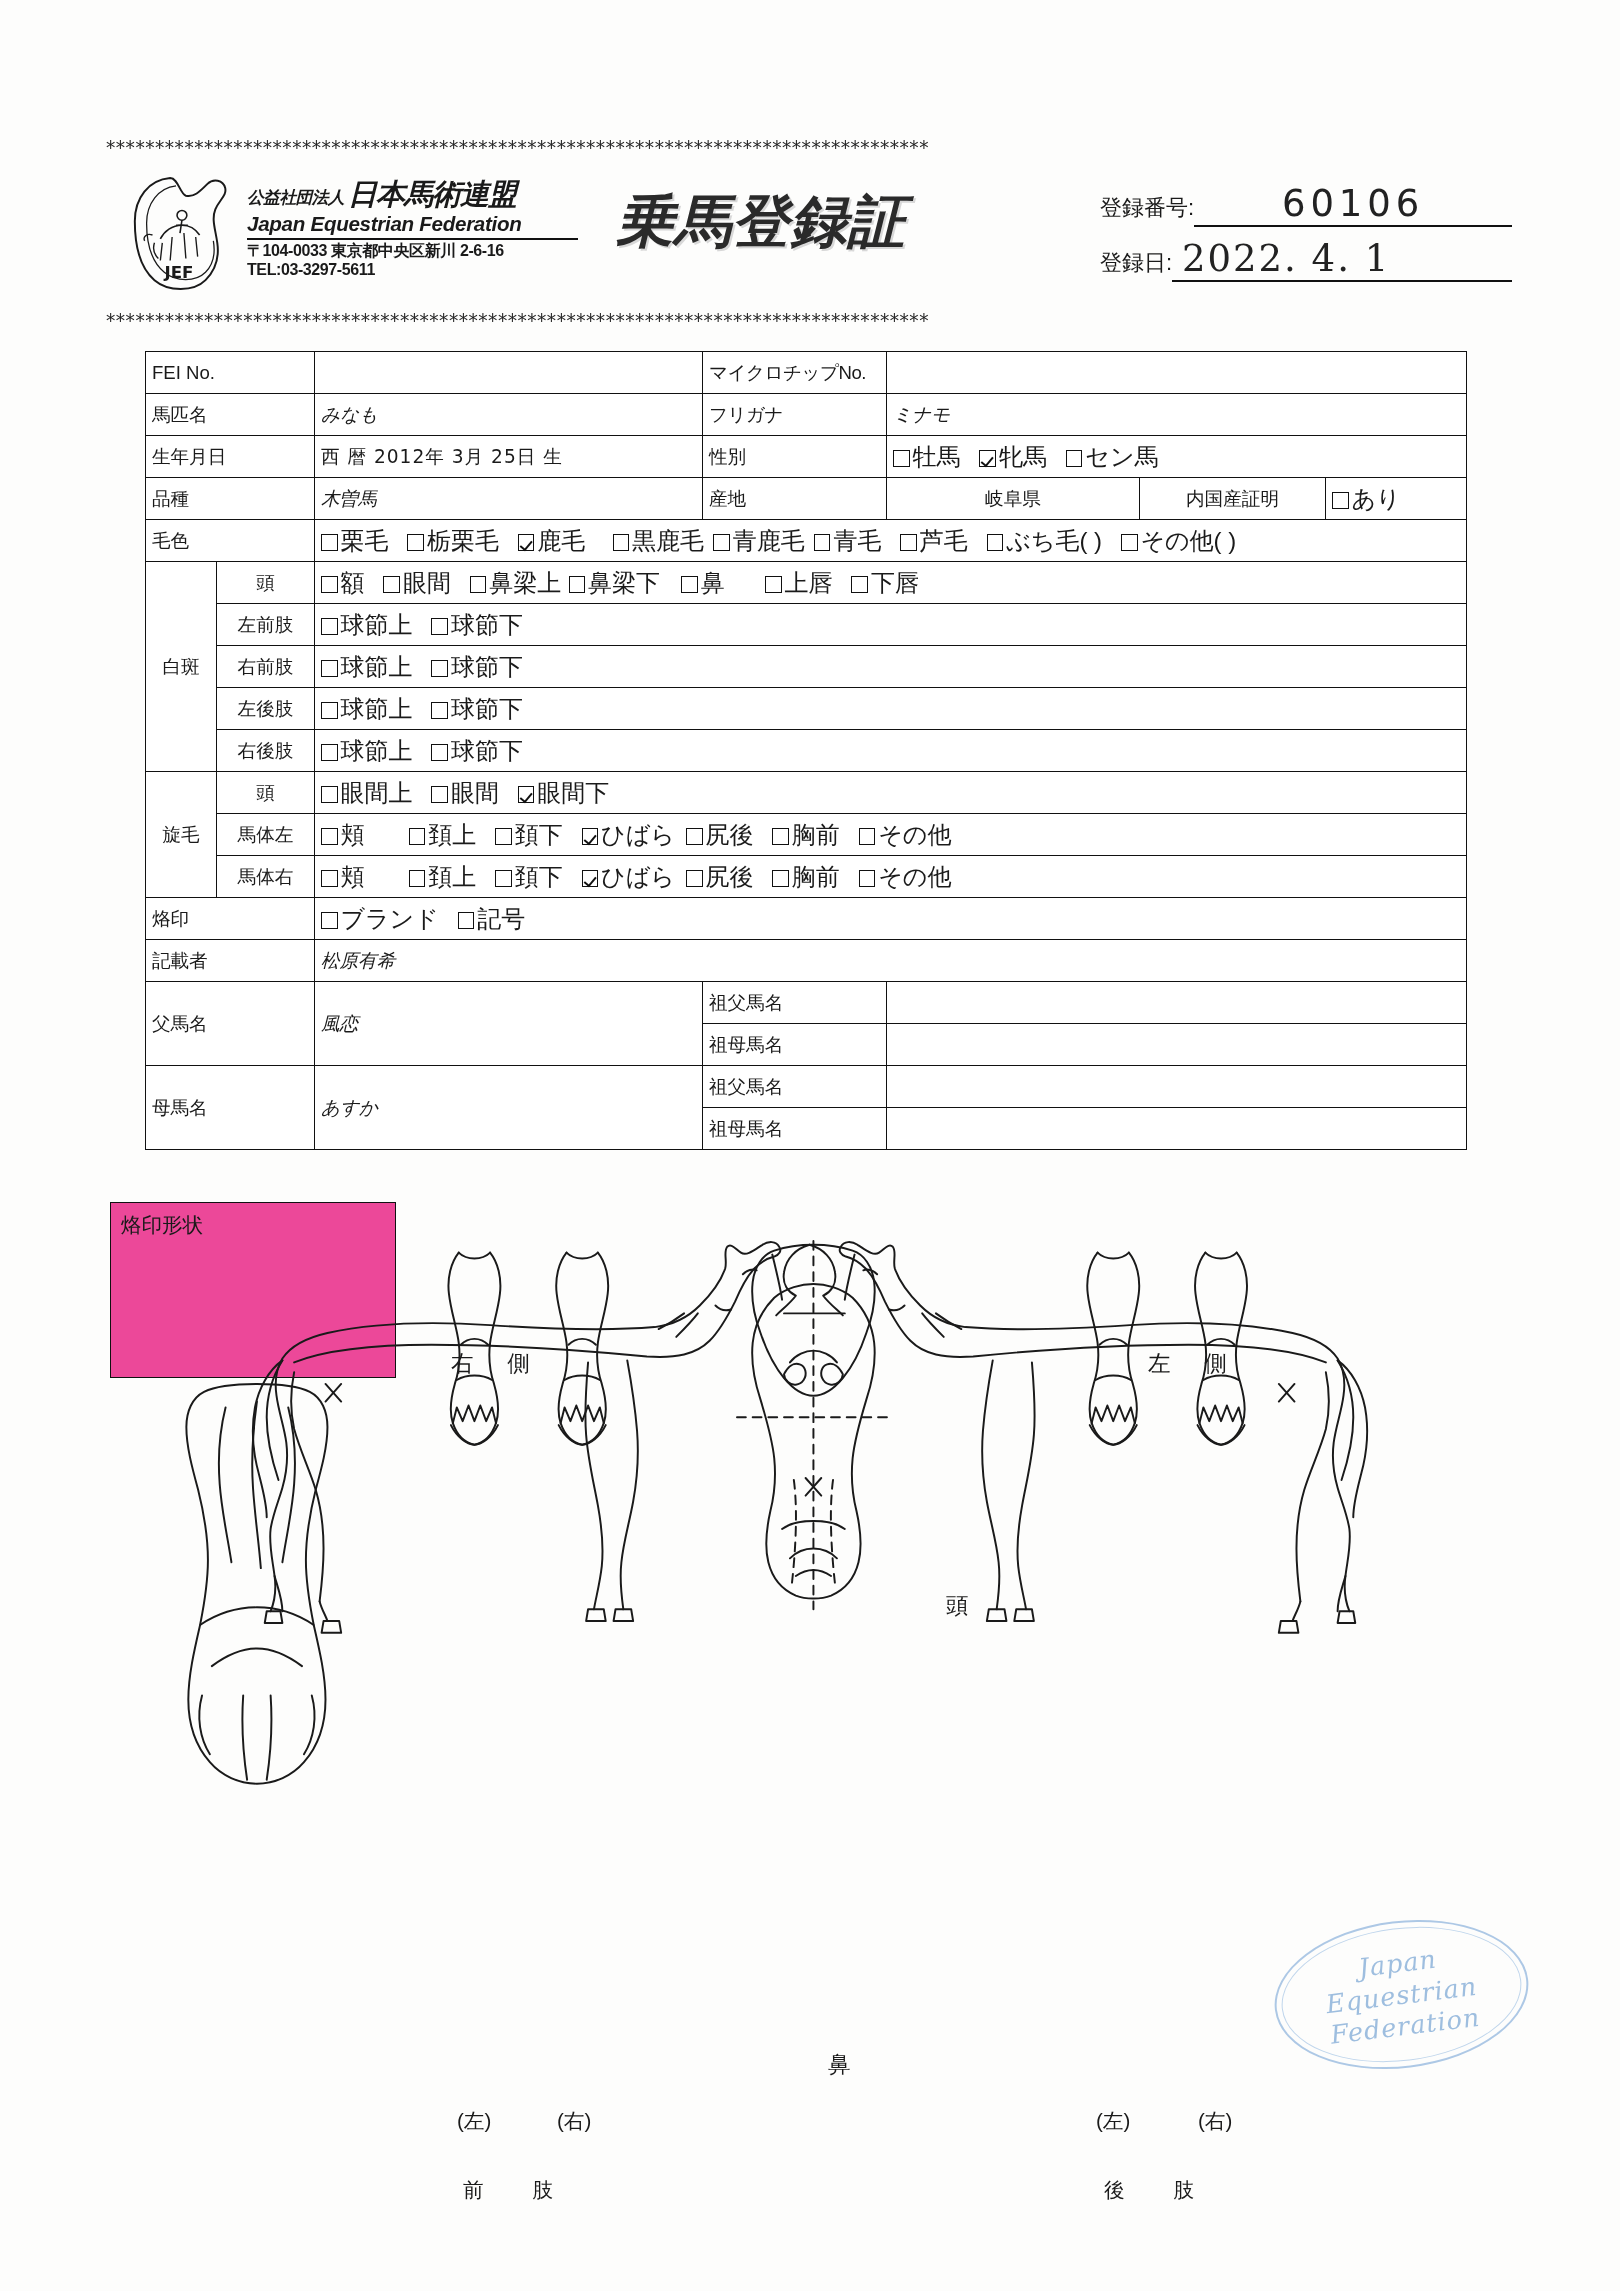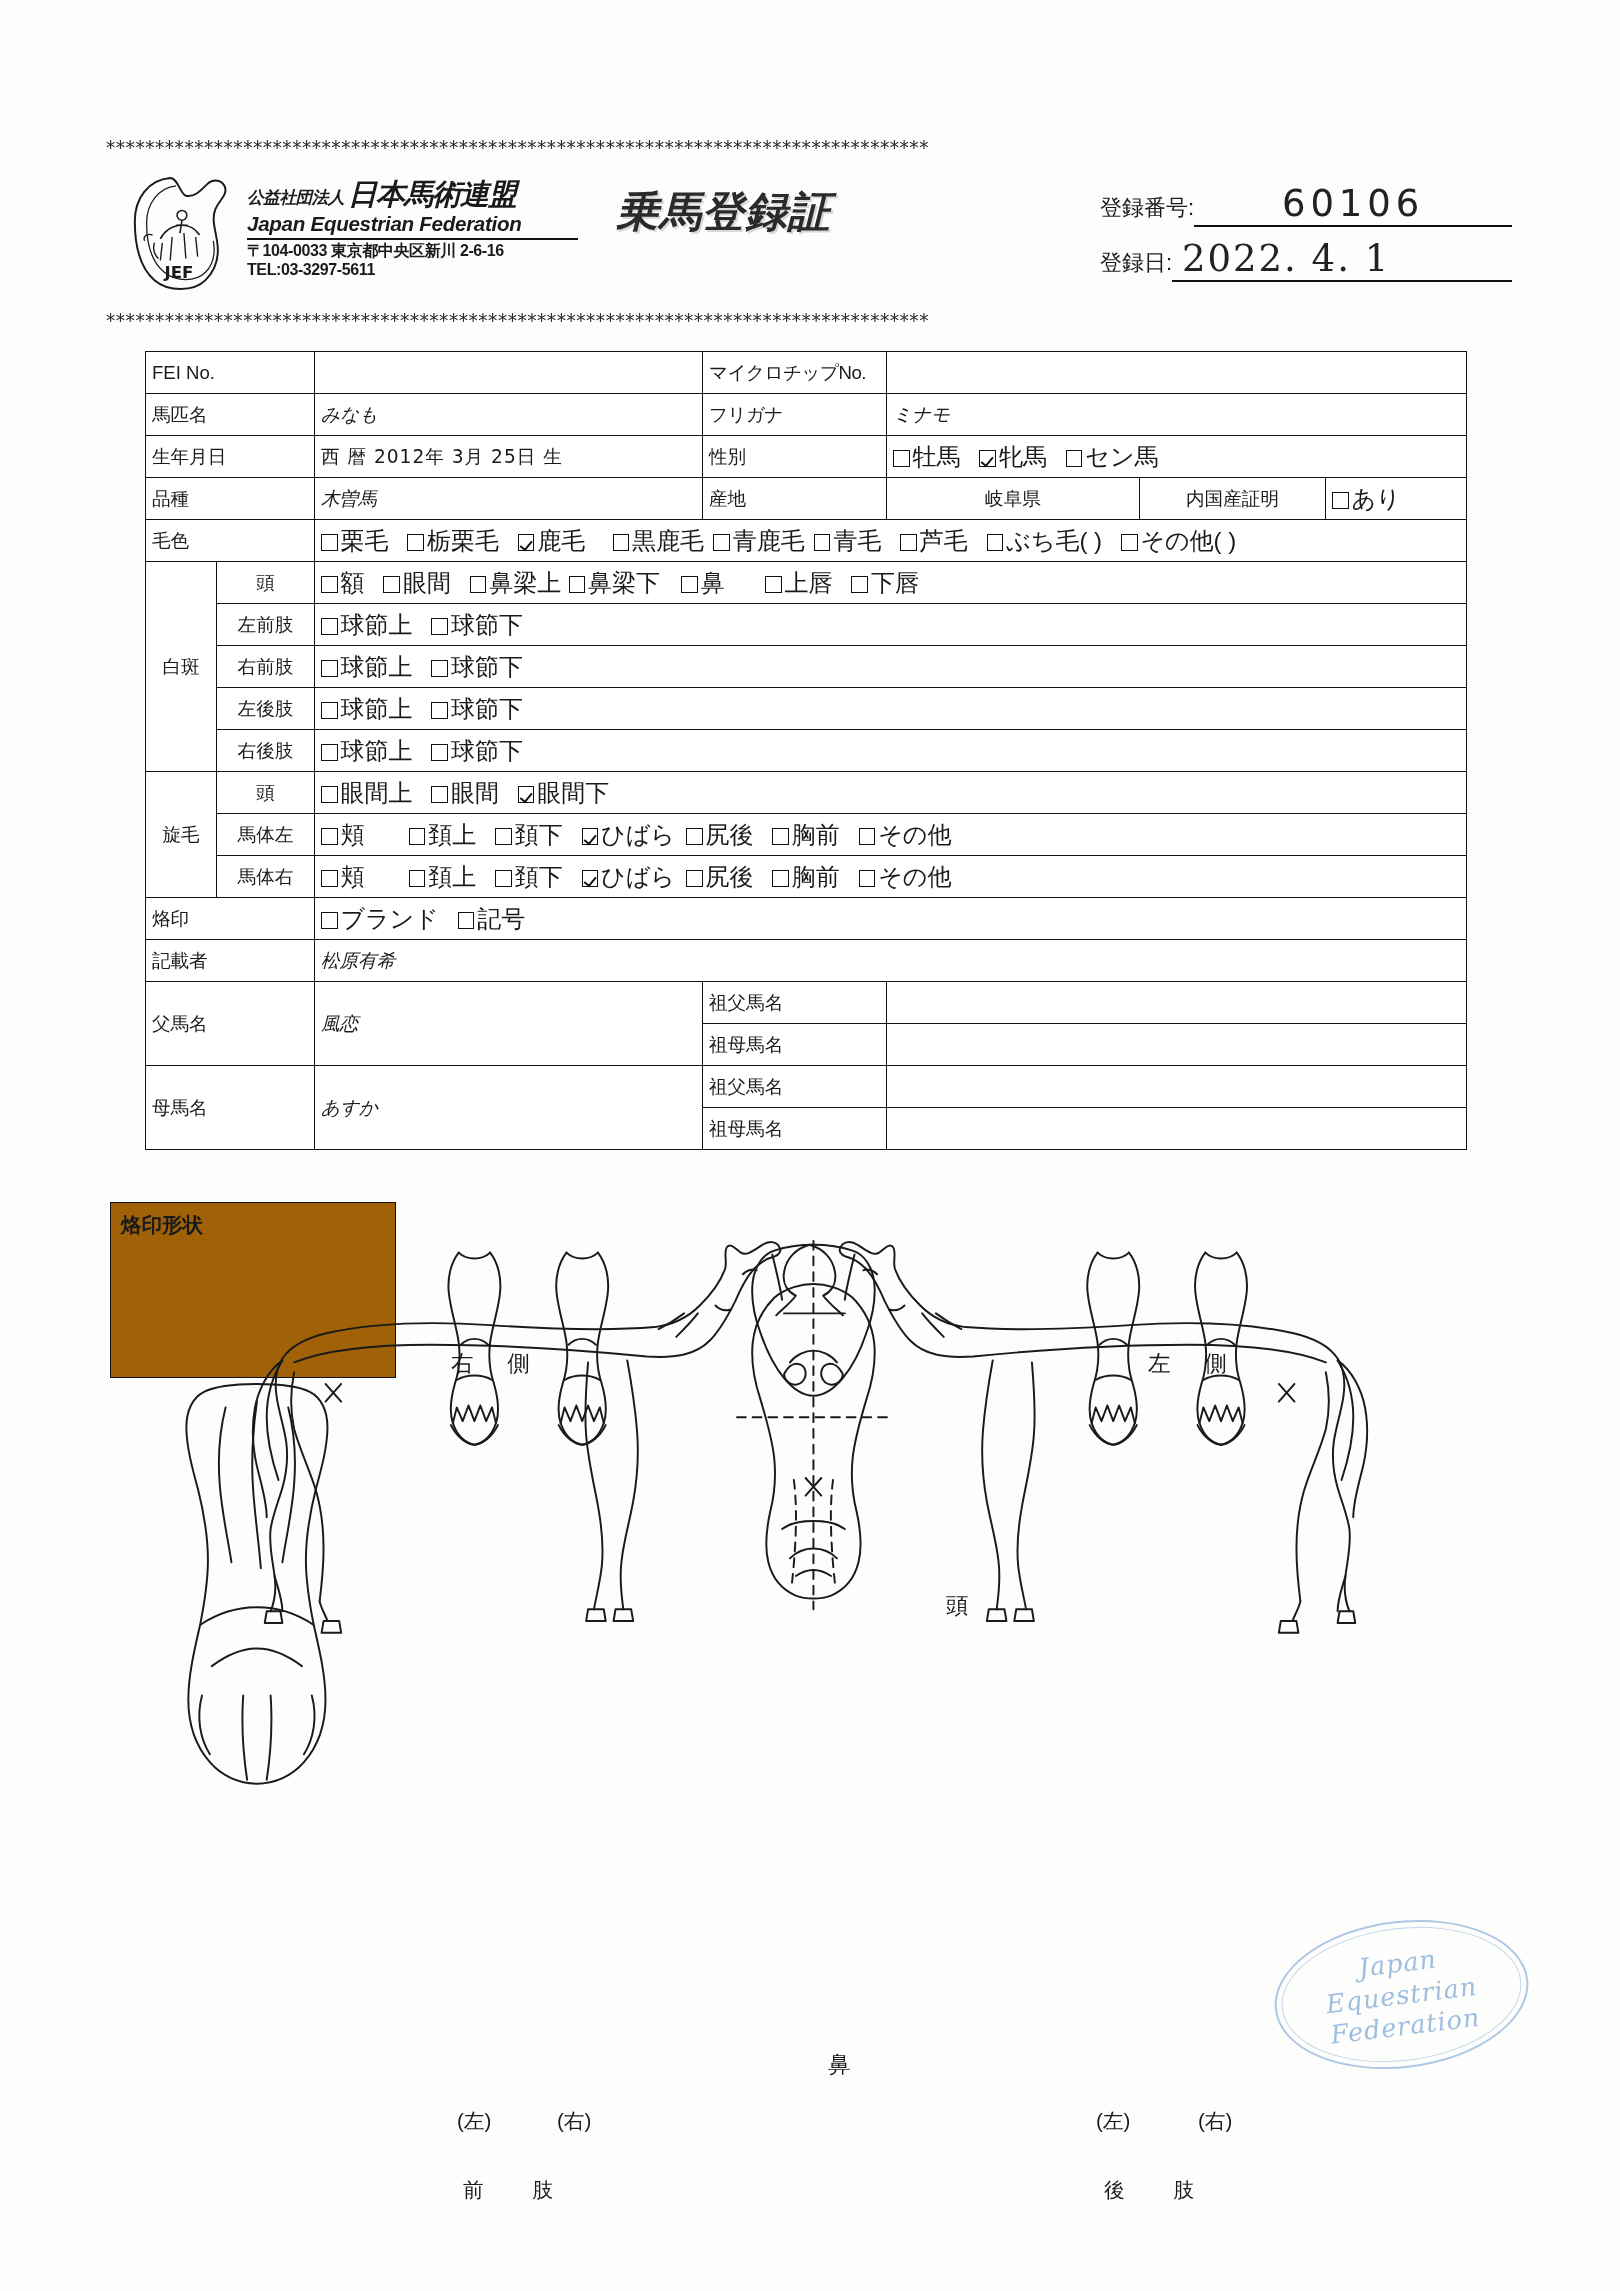--- a/index.html
+++ b/index.html
@@ -87,21 +87,21 @@
     letter-spacing: -0.4px;
     margin-top: 2.9px;
     line-height: 16.7px;
     white-space: nowrap;
   }
 
   #doc-title {
     position: absolute;
     left: 616px;
     top: 184px;
-    font-size: 42px;
+    font-size: 57px;
     font-weight: bold;
     font-style: italic;
     letter-spacing: 1px;
     color: #2a2a2a;
     text-shadow: 2px 2px 0 #d8d8d8;
     white-space: nowrap;
   }
 
   #reg-fields {
     position: absolute;
@@ -212,22 +212,21 @@
   .row-tall td { height: 55px; }
 
   
   #brand-box {
     position: absolute;
     left: 110px;
     top: 1202px;
     width: 284px;
     height: 174px;
     border: 1.8px solid #111;
-    background: #a16207;
-    font-weight: bold;
+    background: #ec4899;
   }
   #brand-box .cap {
     font-size: 20.6px;
     padding: 7.8px 0 0 9.8px;
   }
 
   
   .diag-label {
     position: absolute;
     font-size: 22.5px;

